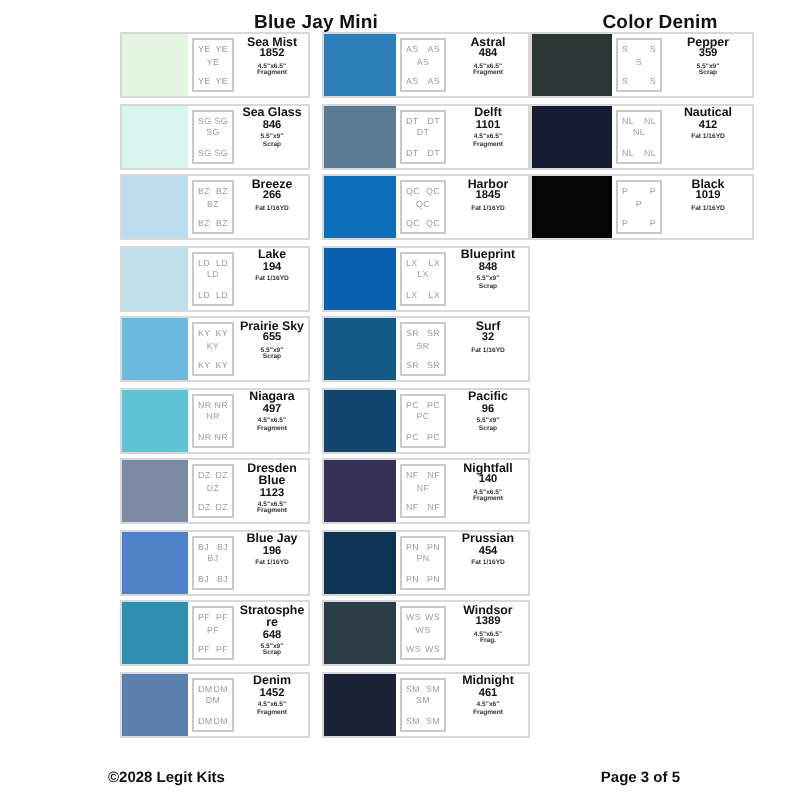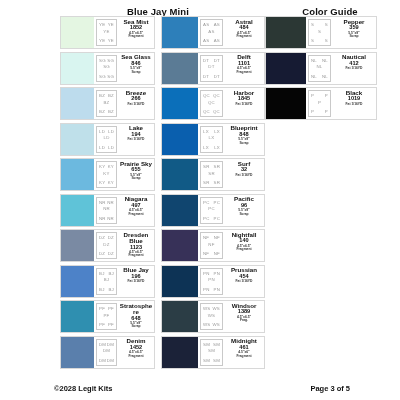--- a/index.html
+++ b/index.html
@@ -146,30 +146,30 @@
 
   
   .footer {
     position: absolute;
     bottom: 7px;
     font-size: 7.5px;
     font-weight: bold;
     color: #111;
   }
   #copyright { left: 54px; }
-  #pageno    { right: 50px; }
+  #pageno    { right: 60px; }
 </style>
 </head>
 <body>
 
 <div class="page">
 
   <div id="title-left" class="section-title">Blue Jay Mini</div>
 
-  <div id="title-right" class="section-title">Color Guide</div>
+  <div id="title-right" class="section-title">Color Denim</div>
 
   <div id="col-left" class="column">
       <div class="card">
         <div class="chip" style="background: rgb(228, 246, 226);"></div>
         <div class="codebox">
           <span class="ct tl">YE</span>
           <span class="ct tr">YE</span>
           <span class="ct c">YE</span>
           <span class="ct bl">YE</span>
           <span class="ct br">YE</span>

